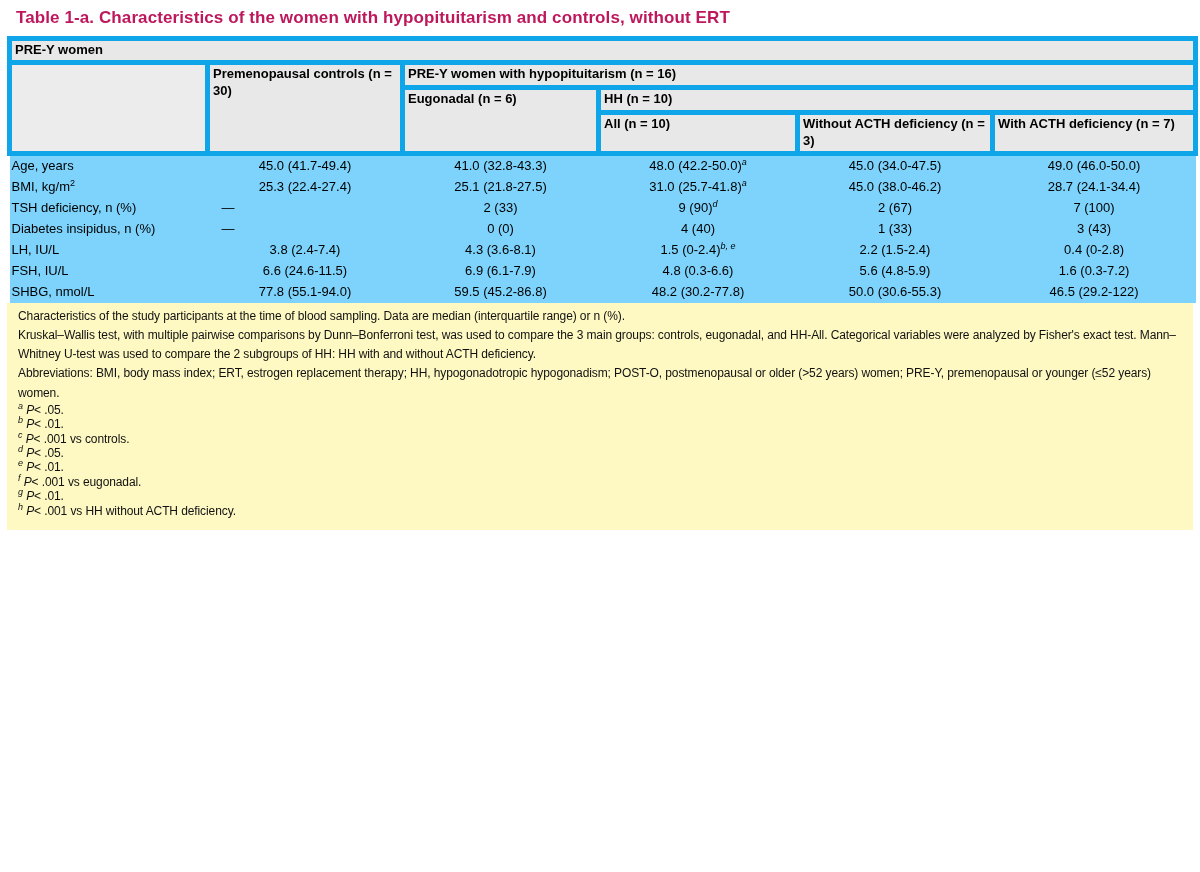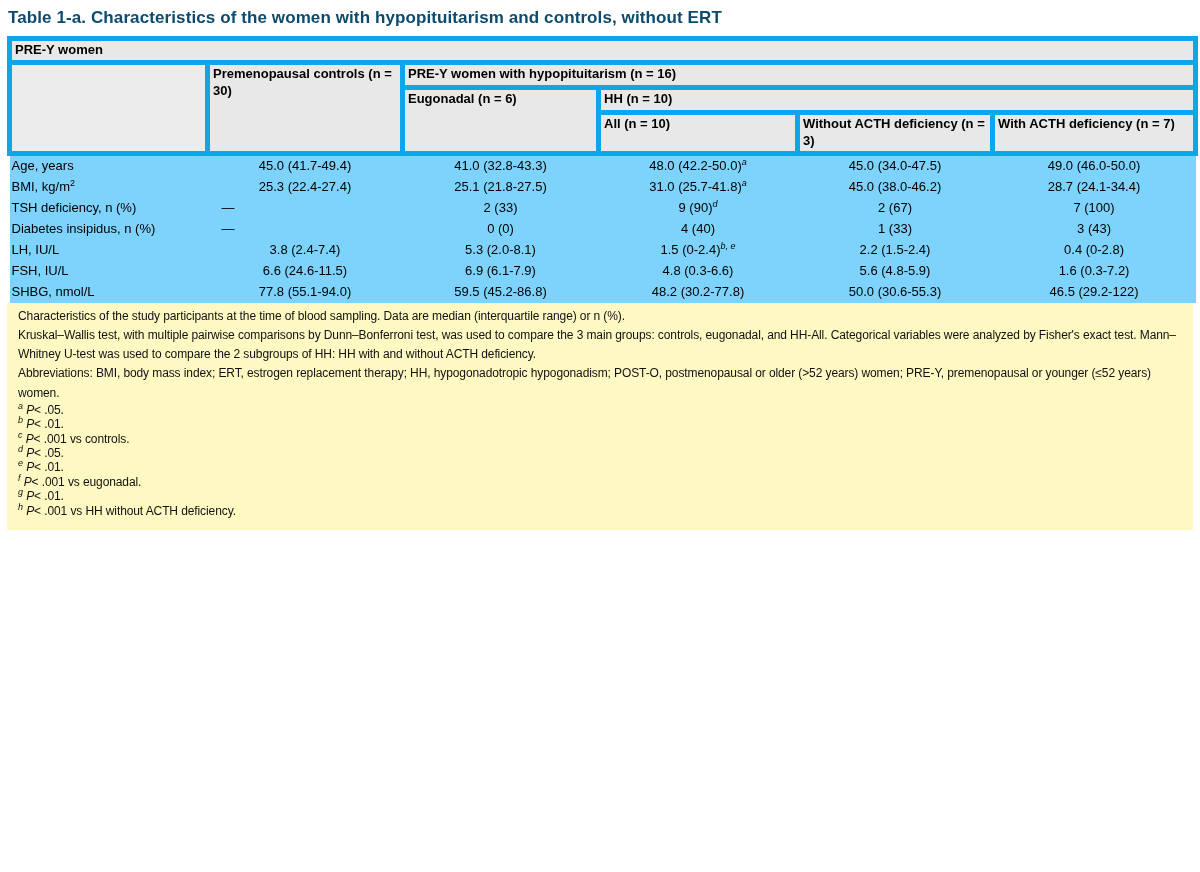--- a/index.html
+++ b/index.html
@@ -12,21 +12,22 @@
     color: #000000;
     -webkit-font-smoothing: antialiased;
   }
   .page { width: 1200px; height: 872px; overflow: hidden; }
 
   .page-title {
     font-size: 17px;
     font-weight: bold;
     letter-spacing: 0.1px;
     padding: 8px 8px 8px 8px;
-    color: #0c4a6e;
+    color: #be185d;
+    margin-left: 8px;
   }
 
   table.char-table {
     border-collapse: collapse;
     table-layout: fixed;
     margin-left: 7px;
     width: 1186px;
   }
   table.char-table th, table.char-table td {
     font-size: 13px;
@@ -158,21 +159,21 @@
           <td class="row-label">Diabetes insipidus, n (%)</td>
           <td class="left">—</td>
           <td class="">0 (0)</td>
           <td class="">4 (40)</td>
           <td class="">1 (33)</td>
           <td class="">3 (43)</td>
         </tr>
         <tr>
           <td class="row-label">LH, IU/L</td>
           <td class="">3.8 (2.4-7.4)</td>
-          <td class="">5.3 (2.0-8.1)</td>
+          <td class="">4.3 (3.6-8.1)</td>
           <td class="">1.5 (0-2.4)<sup class="sup-letter">b, e</sup></td>
           <td class="">2.2 (1.5-2.4)</td>
           <td class="">0.4 (0-2.8)</td>
         </tr>
         <tr>
           <td class="row-label">FSH, IU/L</td>
           <td class="">6.6 (24.6-11.5)</td>
           <td class="">6.9 (6.1-7.9)</td>
           <td class="">4.8 (0.3-6.6)</td>
           <td class="">5.6 (4.8-5.9)</td>

